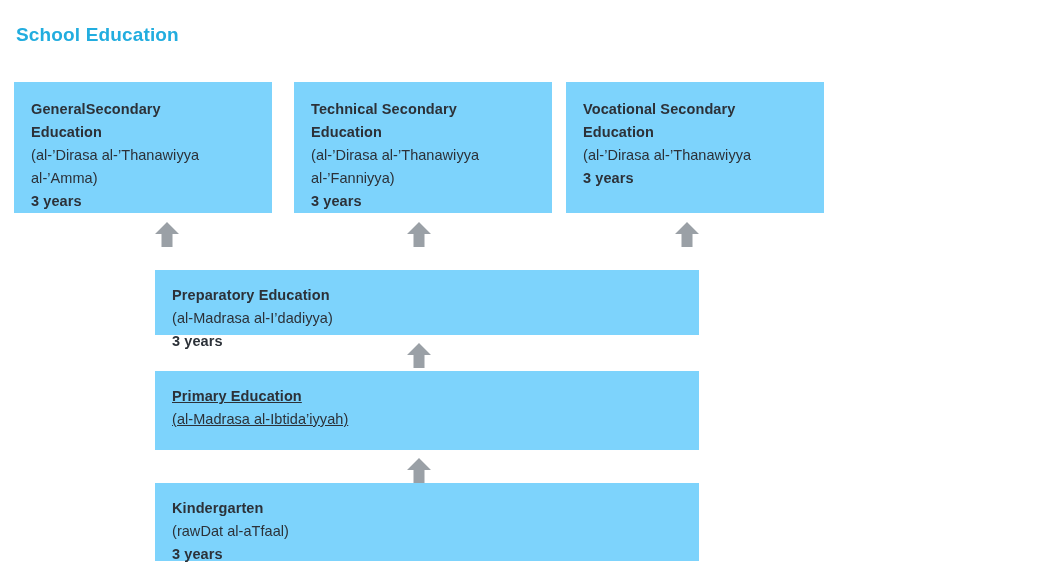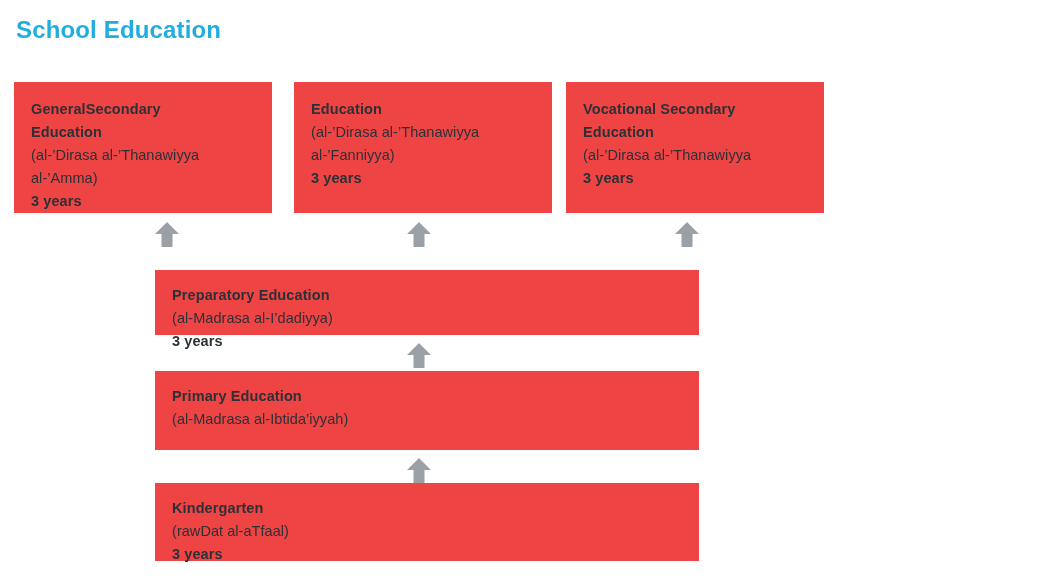--- a/index.html
+++ b/index.html
@@ -20,32 +20,32 @@
     position: absolute;
     left: 0; top: 0;
     width: 1040px;
     height: 585px;
   }
 
   
   .page-title {
     position: absolute;
     left: 16px;
-    top: 16px;
-    font-size: 24px;
+    top: 24px;
+    font-size: 19px;
     font-weight: bold;
     letter-spacing: 0.15px;
     color: #22ADDF;
     white-space: nowrap;
   }
 
   
   .node {
     position: absolute;
-    background: #ef4444;
+    background: #7dd3fc;
     box-sizing: border-box;
     padding: 16px 30px 14px 17px;
     color: #2C3138;
   }
   .node .line {
     font-size: 14.5px;
     line-height: 23px;
     white-space: nowrap;
   }
   .node .line.bold {
@@ -71,21 +71,21 @@
   #node-technical    { left: 294px; }
   #node-vocational   { left: 566px; }
 
   
   .node.stacked {
     left: 155px;
     width: 544px;
     padding-top: 14px;
   }
   #node-preparatory { top: 270px;  height: 65px; }
-  #node-primary     { top: 371px;  height: 79px; }
+  #node-primary     { top: 371px;  height: 79px; text-decoration: underline; }
   #node-kindergarten{ top: 483px;  height: 78px; }
 
   
   .arrow {
     position: absolute;
     width: 26px;
     height: 27px;
   }
   .arrow svg { display: block; }
 
@@ -104,20 +104,21 @@
 
   <div class="node secondary" id="node-general">
     <div class="line bold">GeneralSecondary</div>
     <div class="line bold">Education</div>
     <div class="line sub">(al-’Dirasa al-’Thanawiyya</div>
     <div class="line sub">al-’Amma)</div>
     <div class="line dur">3 years</div>
   </div>
 
   <div class="node secondary" id="node-technical">
+    <div class="line bold">Technical Secondary</div>
     <div class="line bold">Education</div>
     <div class="line sub">(al-’Dirasa al-’Thanawiyya</div>
     <div class="line sub">al-’Fanniyya)</div>
     <div class="line dur">3 years</div>
   </div>
 
   <div class="node secondary" id="node-vocational">
     <div class="line bold">Vocational Secondary</div>
     <div class="line bold">Education</div>
     <div class="line sub">(al-’Dirasa al-’Thanawiyya</div>

